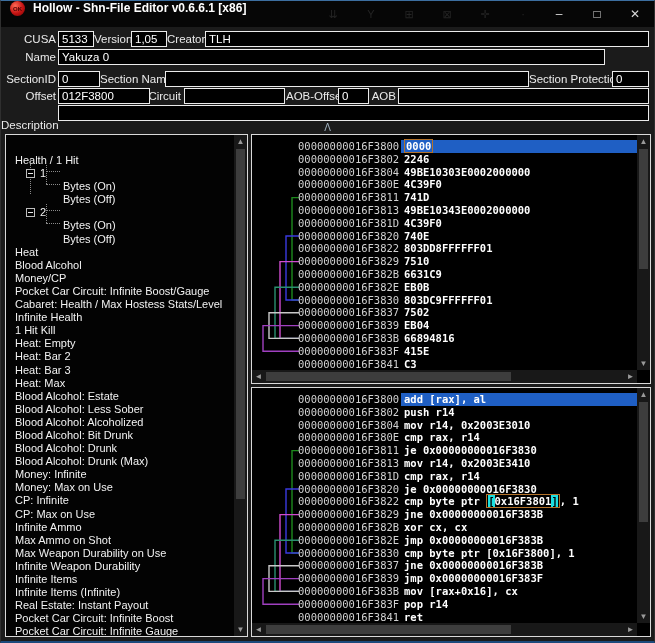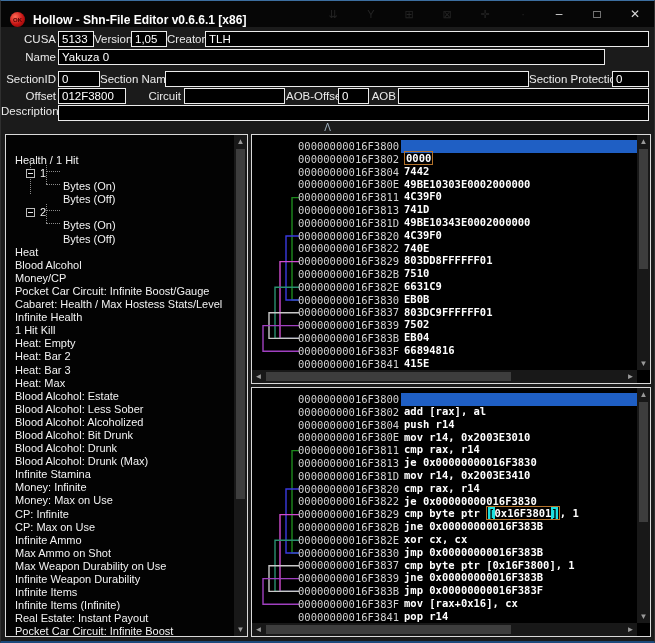--- a/index.html
+++ b/index.html
@@ -4,21 +4,21 @@
 <style>
   html,body{margin:0;padding:0;background:#000;}
   *{box-sizing:border-box;}
   #win{
     position:relative;width:655px;height:643px;background:#1b1b1b;
     font-family:"Liberation Sans",sans-serif;overflow:hidden;
     border-top:1px solid #3c6e9f;border-bottom:2px solid #1c4a7c;
     border-left:1px solid #2f2f2f;border-right:1px solid #2f2f2f;
   }
   
-  #titlebar{position:absolute;left:0;top:0;width:100%;height:26px;background:#060606;display:flex;align-items:flex-end;}
+  #titlebar{position:absolute;left:0;top:0;width:100%;height:26px;background:#060606;display:flex;align-items:flex-start;}
   #applogo{width:15px;height:15px;border-radius:50%;margin:0 8px 0 9px;
     background:radial-gradient(circle at 35% 32%,#ff6a55,#c31212 55%,#7c0707 95%);
     display:flex;align-items:center;justify-content:center;
     color:#4a0303;font-size:6px;font-weight:bold;letter-spacing:0;}
   #apptitle{color:#fff;font-size:12px;font-weight:bold;white-space:nowrap;}
   #tb-icons{position:absolute;left:322px;top:0;width:210px;height:26px;display:flex;align-items:center;justify-content:space-between;}
   #tb-icons .tbi{color:#242424;font-size:11px;width:20px;text-align:center;}
   #winbtns{position:absolute;right:0;top:0;height:26px;display:flex;}
   .wbtn{width:38px;height:26px;display:flex;align-items:center;justify-content:center;color:#d8d8d8;font-size:12px;}
   
@@ -46,21 +46,21 @@
   .vsb .thumb{position:absolute;left:2px;width:9px;background:#3d3d3d;}
   .hsb{position:absolute;left:0;bottom:0;height:13px;background:#181818;}
   .hsb .arr{position:absolute;top:0;width:13px;height:13px;color:#9a9a9a;font-size:8px;text-align:center;line-height:13px;}
   .hsb .thumb{position:absolute;top:2px;height:9px;background:#3d3d3d;}
   
   .codepanel{position:absolute;left:250px;width:400px;background:#000;border:1px solid #d9d9d9;}
   .codebody{position:absolute;left:0;top:1px;right:13px;bottom:13px;overflow:hidden;}
   .mrow{position:relative;height:12.8px;line-height:12.8px;white-space:nowrap;
     font-family:"DejaVu Sans Mono",monospace;font-size:10.5px;font-weight:bold;color:#fff;}
   .mrow .addr{position:absolute;left:46px;font-weight:normal;color:#d2d2d2;}
-  .mrow .val{position:absolute;left:152px;z-index:2;margin-top:12px;}
+  .mrow .val{position:absolute;left:152px;z-index:2;}
   .mrow .selbg{position:absolute;left:149px;right:0;top:0;bottom:0;background:#1f5fc4;z-index:1;}
   .obox{border:1px solid #b4732b;padding:0 1px;}
   .cyan{background:#1ce0e0;color:#000;}
   .arcs{position:absolute;left:1px;top:5px;z-index:0;}
   #botgap{position:absolute;left:250px;top:383px;width:400px;height:3px;background:#1b1b1b;}
 </style>
 </head>
 <body>
 
 <div id="win">
@@ -94,29 +94,29 @@
   <input class="finput" style="left: 57px; top: 48px; width: 547px;" value="Yakuza 0">
 
   <div class="flabel" style="left:2px;top:70px;width:53px">SectionID</div>
   <input class="finput" style="left: 57px; top: 70px; width: 42px;" value="0">
   <div class="flabel" style="left:99px;top:70px;width:62px">Section Name</div>
   <input class="finput" style="left: 164px; top: 70px; width: 364px;" value="">
   <div class="flabel" style="left:528px;top:70px;width:80px">Section Protection</div>
   <input class="finput" style="left: 611px; top: 70px; width: 37px;" value="0">
 
   <div class="flabel" style="left:8px;top:87px;width:47px">Offset</div>
-  <input class="finput" style="left: 57px; top: 87px; width: 68px;" value="012F3800">
+  <input class="finput" style="left: 57px; top: 87px; width: 92px;" value="012F3800">
   <div class="flabel" style="left:143px;top:87px;width:37px">Circuit</div>
   <input class="finput" style="left: 183px; top: 87px; width: 101px;" value="">
   <div class="flabel" style="left:285px;top:87px;width:50px">AOB-Offset</div>
   <input class="finput" style="left: 337px; top: 87px; width: 31px;" value="0">
   <div class="flabel" style="left:370px;top:87px;width:25px">AOB</div>
   <input class="finput" style="left: 397px; top: 87px; width: 251px;" value="">
 
-  <div class="flabel" style="left:0px;top:102px;width:55px">Description</div>
+  <div class="flabel" style="left:0px;top:116px;width:55px">Description</div>
   <input class="finput" style="left: 57px; top: 104px; width: 591px;" value="">
 
   <div id="splitter">
     <span>Λ</span>
   </div>
 
   <div id="treepanel">
     <div id="treebody">
 
       <div class="dotv" style="left:24px;top:29px;height:30px"></div>
@@ -144,21 +144,20 @@
           <div class="tree-item lvl0"><span>Heat: Empty</span></div>
           <div class="tree-item lvl0"><span>Heat: Bar 2</span></div>
           <div class="tree-item lvl0"><span>Heat: Bar 3</span></div>
           <div class="tree-item lvl0"><span>Heat: Max</span></div>
           <div class="tree-item lvl0"><span>Blood Alcohol: Estate</span></div>
           <div class="tree-item lvl0"><span>Blood Alcohol: Less Sober</span></div>
           <div class="tree-item lvl0"><span>Blood Alcohol: Alcoholized</span></div>
           <div class="tree-item lvl0"><span>Blood Alcohol: Bit Drunk</span></div>
           <div class="tree-item lvl0"><span>Blood Alcohol: Drunk</span></div>
           <div class="tree-item lvl0"><span>Blood Alcohol: Drunk (Max)</span></div>
-          <div class="tree-item lvl0"><span>Infinite Stamina</span></div>
           <div class="tree-item lvl0"><span>Money: Infinite</span></div>
           <div class="tree-item lvl0"><span>Money: Max on Use</span></div>
           <div class="tree-item lvl0"><span>CP: Infinite</span></div>
           <div class="tree-item lvl0"><span>CP: Max on Use</span></div>
           <div class="tree-item lvl0"><span>Infinite Ammo</span></div>
           <div class="tree-item lvl0"><span>Max Ammo on Shot</span></div>
           <div class="tree-item lvl0"><span>Max Weapon Durability on Use</span></div>
           <div class="tree-item lvl0"><span>Infinite Weapon Durability</span></div>
           <div class="tree-item lvl0"><span>Infinite Items</span></div>
           <div class="tree-item lvl0"><span>Infinite Items (Infinite)</span></div>
@@ -184,21 +183,21 @@
         <polyline points="46,185.60000000000002 10,185.60000000000002 10,211.20000000000002 46,211.20000000000002" fill="none" stroke="#a040c0" stroke-width="1.4"></polyline>
       </svg>
     <div class="codebody" id="hexrows" style="padding-top:4px">
         <div class="mrow">
           <div class="selbg"></div>
           <span class="addr">00000000016F3800</span>
           <span class="val"><span class="obox">0000</span></span>
         </div>
         <div class="mrow">
           <span class="addr">00000000016F3802</span>
-          <span class="val">7442</span>
+          <span class="val">2246</span>
         </div>
         <div class="mrow">
           <span class="addr">00000000016F3804</span>
           <span class="val">49BE10303E0002000000</span>
         </div>
         <div class="mrow">
           <span class="addr">00000000016F380E</span>
           <span class="val">4C39F0</span>
         </div>
         <div class="mrow">

